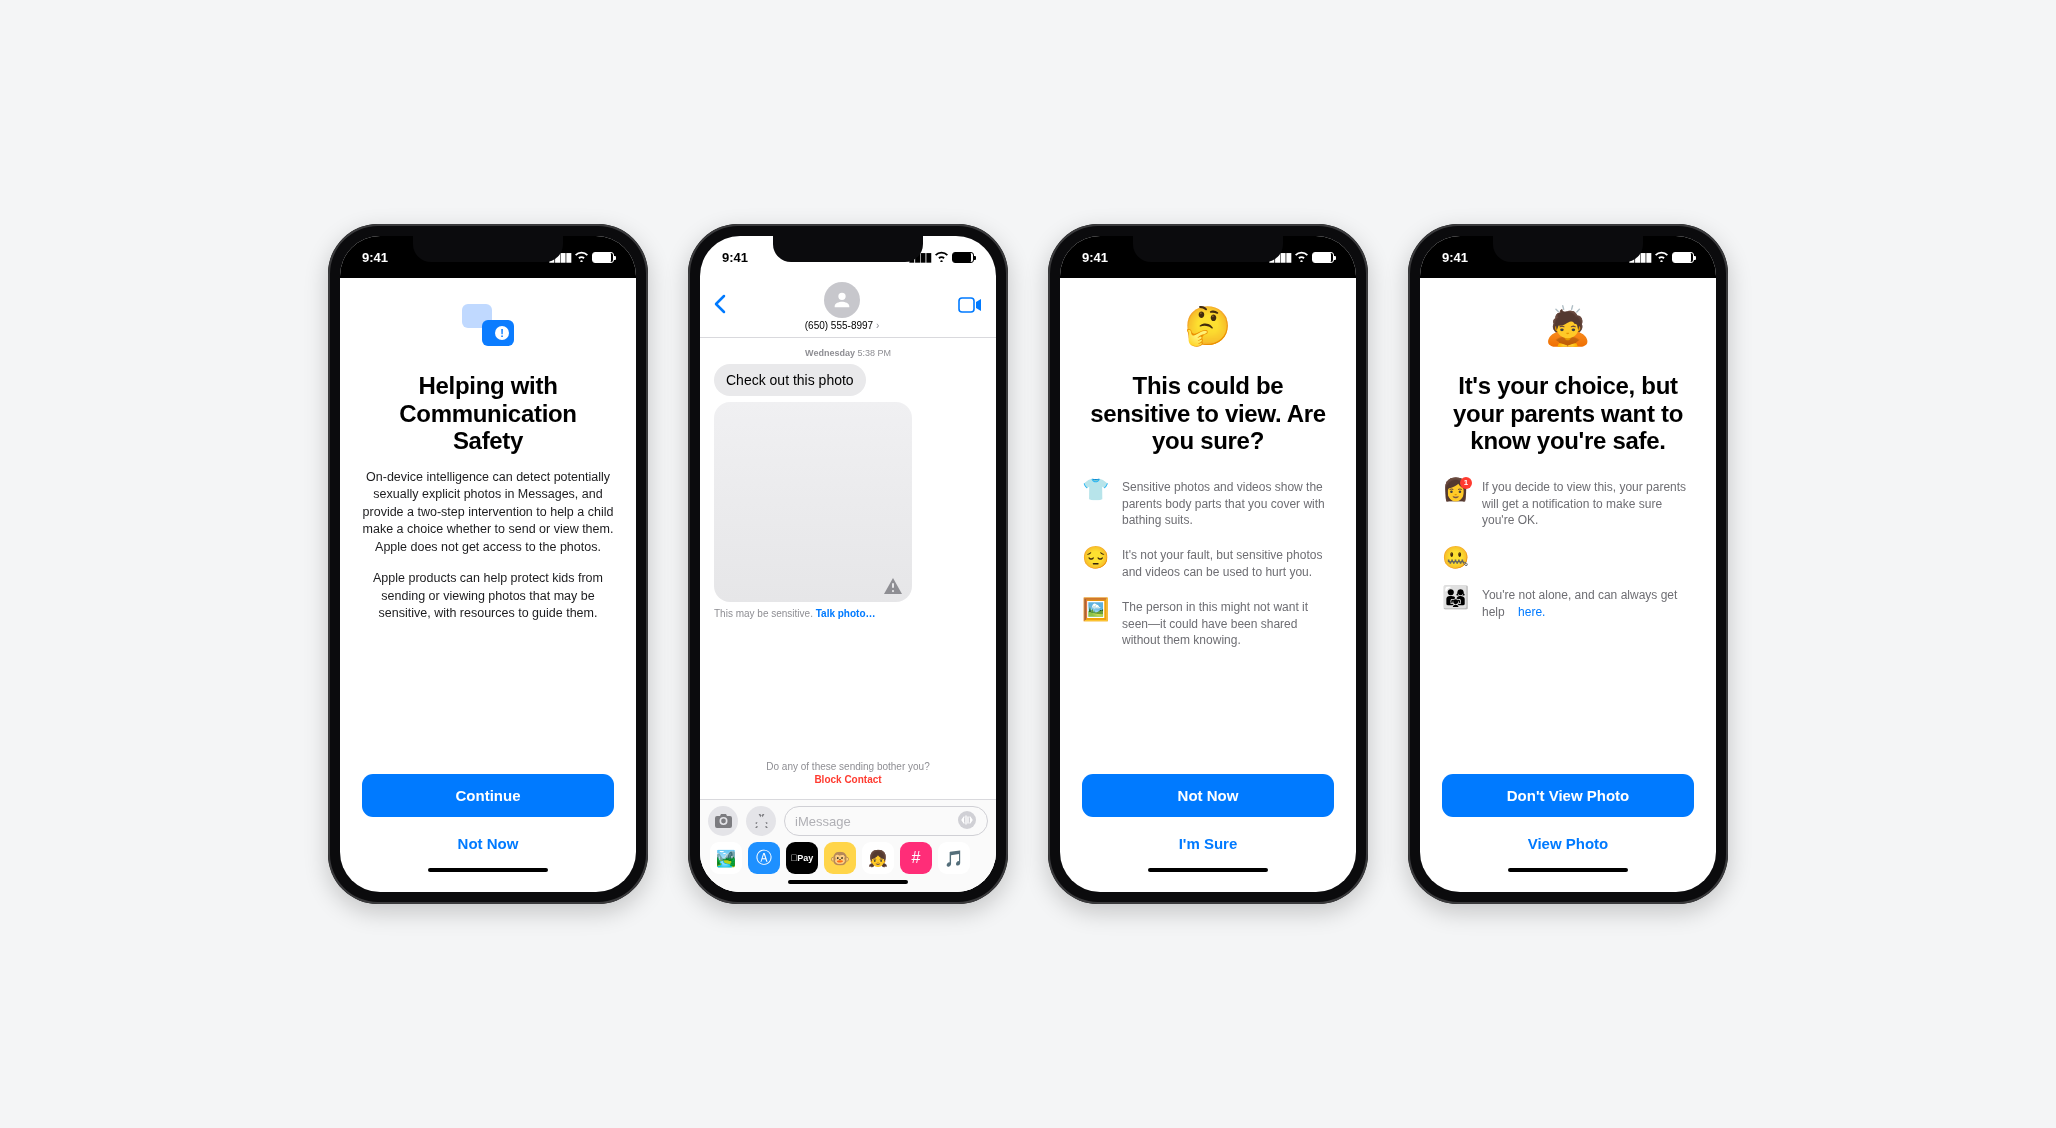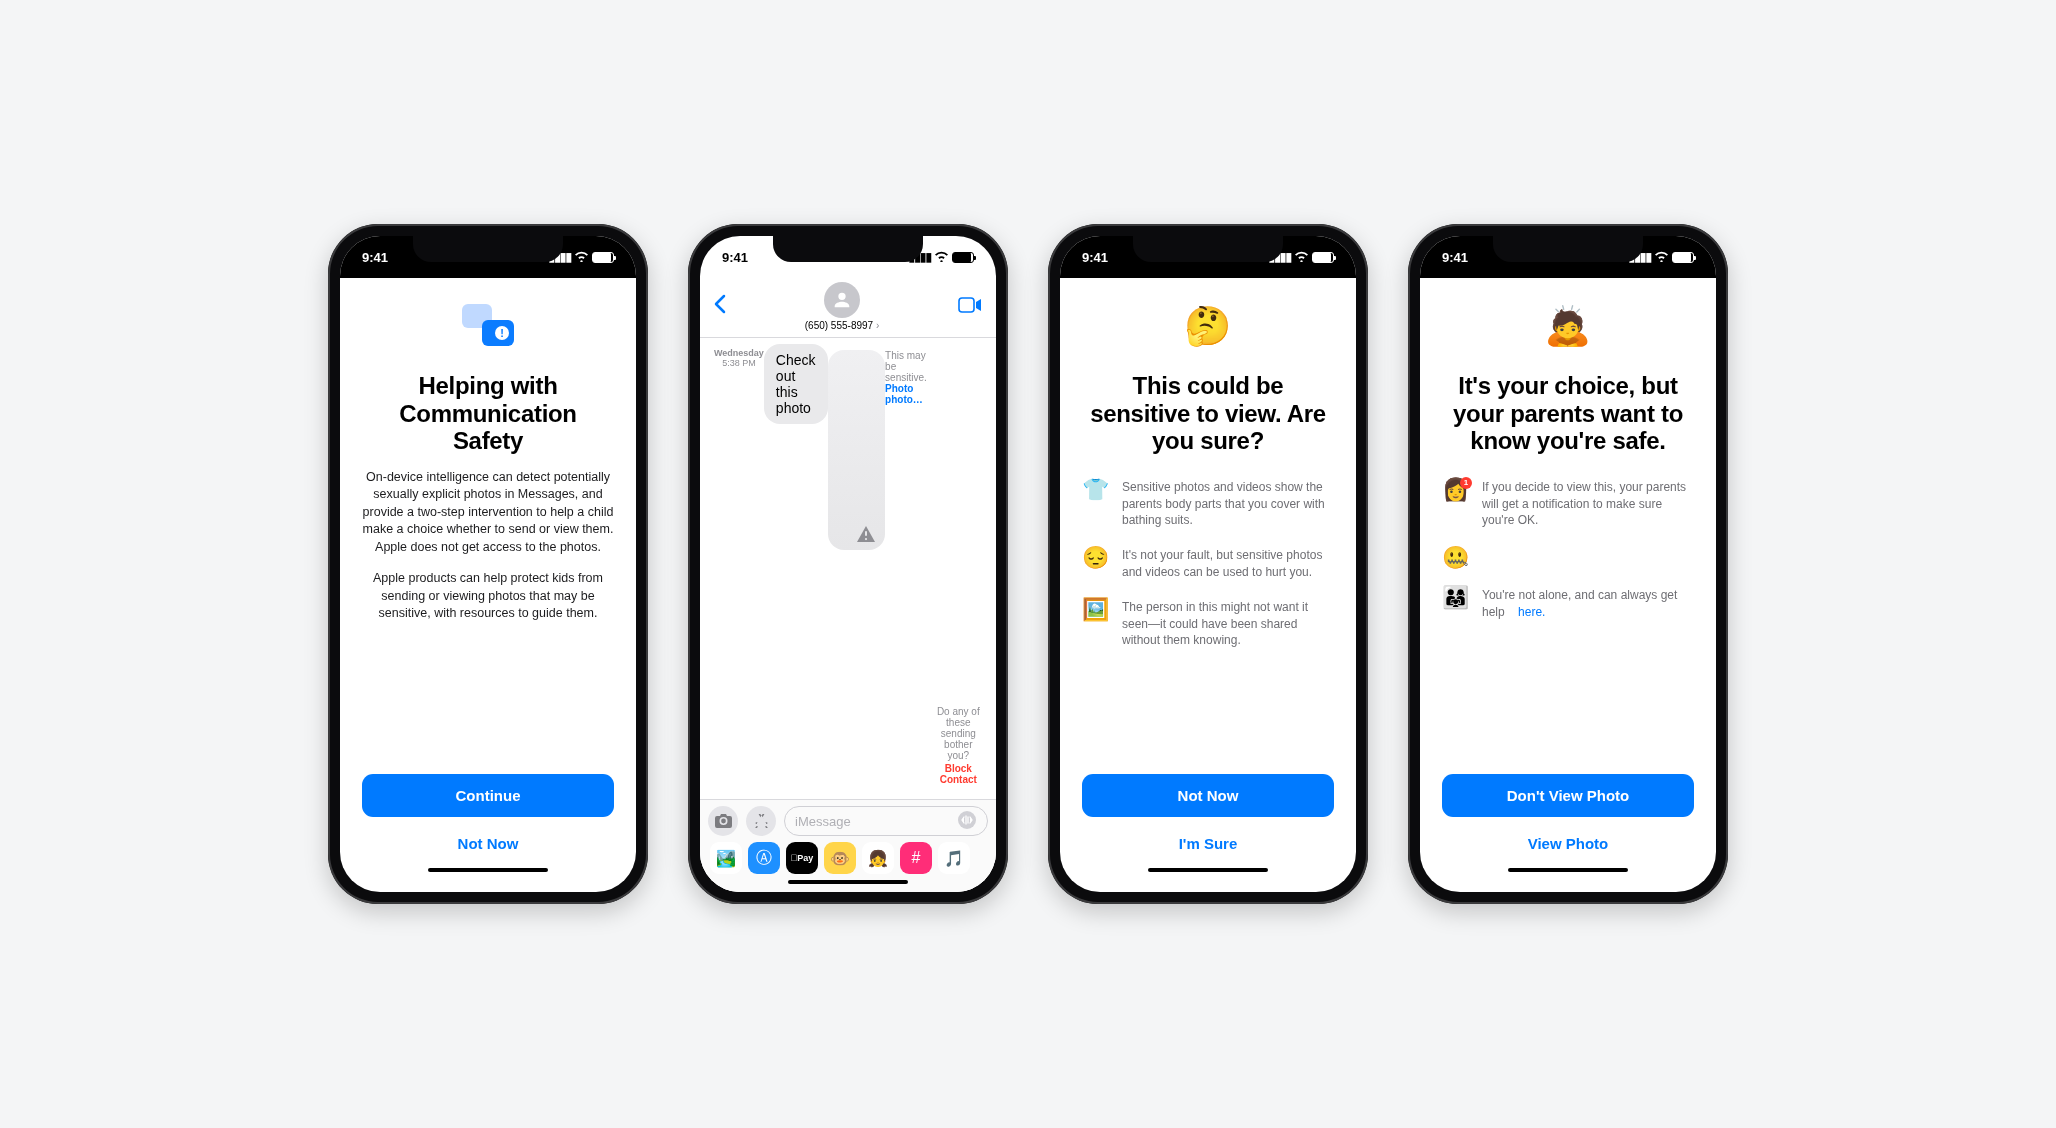--- a/index.html
+++ b/index.html
@@ -89,21 +89,21 @@
   .navbar {
     display:flex; align-items:center; justify-content:space-between;
     padding: 4px 14px 6px; border-bottom: .5px solid #d9d9dd;
   }
   .navbar .back { color: var(--blue); font-size: 20px; }
   .navbar .right { color: var(--blue); font-size: 20px; }
   .title-stack { text-align:center; }
   .avatar { width:36px; height:36px; border-radius:50%; background:#c7c7cc; margin:0 auto 2px; display:flex; align-items:center; justify-content:center; color:#fff; font-size:18px;}
   .phone-num { font-size:10px; color:#000; }
   .phone-num::after { content:' ›'; color:#8e8e93; }
-  .transcript { flex:1; padding: 6px 14px; overflow:hidden; display:flex; flex-direction:row; }
+  .transcript { flex:1; padding: 6px 14px; overflow:hidden; display:flex; flex-direction:column; }
   .timestamp { font-size:9px; color:#8e8e93; text-align:center; margin: 4px 0 6px; }
   .bubble { max-width:72%; background:#e9e9eb; border-radius:16px; padding:8px 12px; font-size:14px; align-self:flex-start; }
   .imgbubble { width:74%; height:200px; background:linear-gradient(#f0f0f2,#e6e6e8); border-radius:16px; align-self:flex-start; margin-top:6px; position:relative; }
   .imgbubble svg { position:absolute; right:10px; bottom:8px; }
   .caption { font-size:10px; color:#8e8e93; margin-top:6px; }
   .caption a { color: var(--blue); font-weight:600; text-decoration:none; }
   .report { text-align:center; font-size:10px; margin-top:auto; margin-bottom:8px; }
   .report .q { color:#8e8e93; }
   .report .blk { color:#ff3b30; font-weight:600; margin-top:2px; }
 
@@ -210,21 +210,21 @@
             <b>Wednesday</b> <span>5:38 PM</span>
           </div>
           <div class="bubble">Check out this photo</div>
           <div class="imgbubble">
             <svg width="18" height="16" viewBox="0 0 18 16">
                 <path fill="#8e8e93" d="M9 0 0 16h18L9 0zm0 5a1 1 0 0 1 1 1v3a1 1 0 1 1-2 0V6a1 1 0 0 1 1-1zm0 7a1.1 1.1 0 1 1-1.1 1.1A1.1 1.1 0 0 1 9 12z"></path>
               </svg>
           </div>
           <div class="caption">
             <span>This may be sensitive.</span>
-            <a>Photo photo…</a>
+            <a>Talk photo…</a>
           </div>
 
           <div class="report">
             <div class="q">Do any of these sending bother you?</div>
             <div class="blk">Block Contact</div>
           </div>
         </div>
 
         <div class="compose">
           <div class="compose-row">

